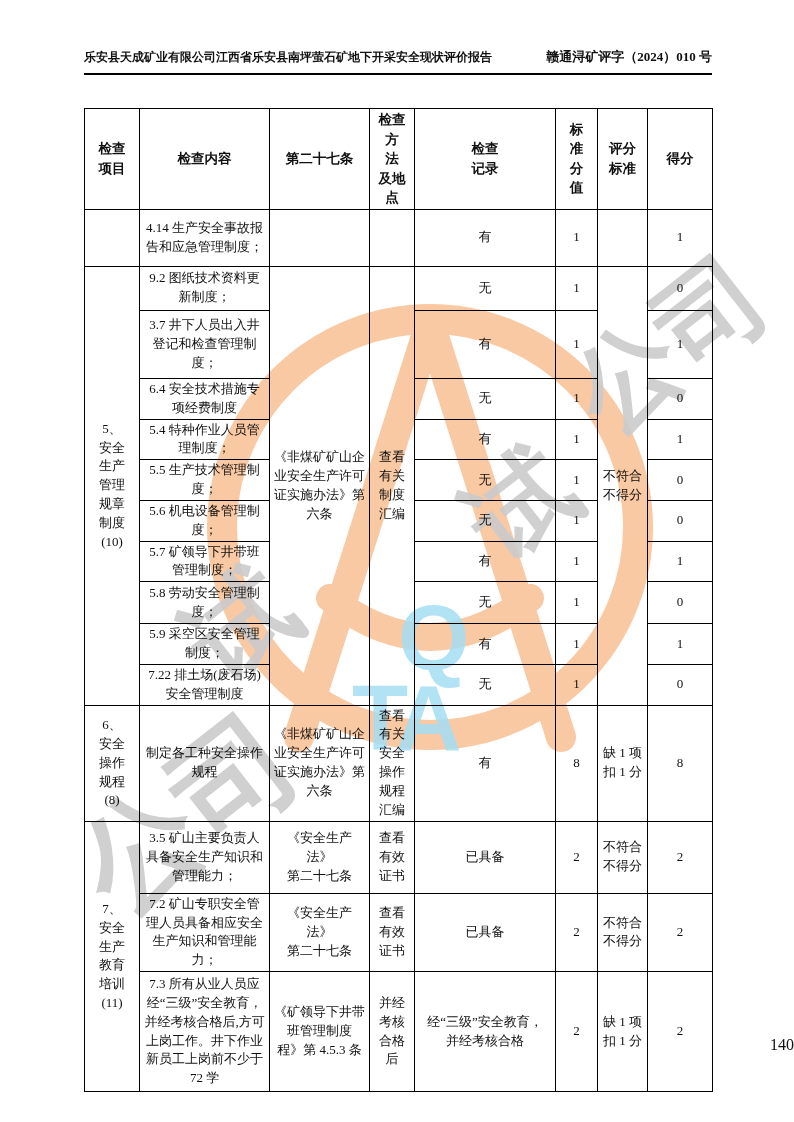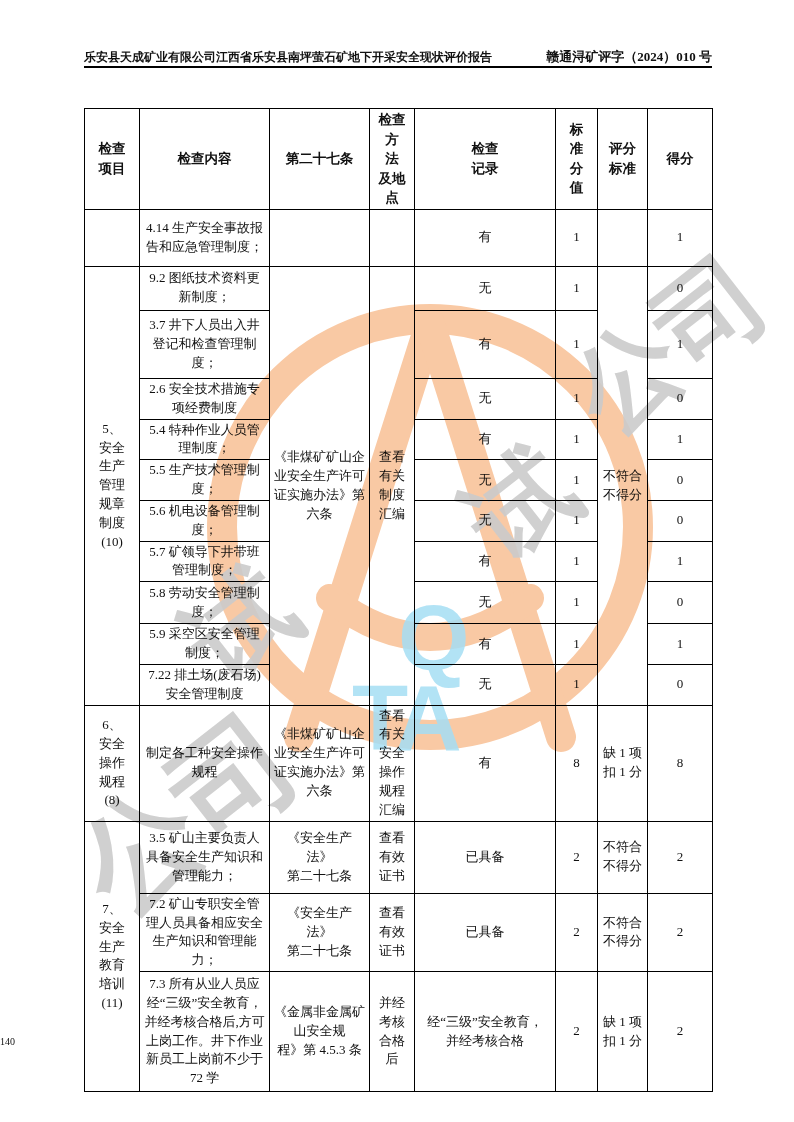--- a/index.html
+++ b/index.html
@@ -5,21 +5,21 @@
   html,body{margin:0;padding:0;background:#888;}
   .page{
     position:relative;width:794px;height:1122px;background:#ffffff;
     margin:0 auto;overflow:hidden;
     font-family:"Liberation Serif","DejaVu Serif",serif;color:#111;
   }
   
   .tophead{
     position:absolute;left:84px;top:48px;width:628px;
     display:flex;justify-content:space-between;align-items:baseline;
-    border-bottom:2px solid #000;
+    border-bottom:2px solid #000;padding-bottom:7px;
     font-weight:bold;
   }
   .tophead .left{font-size:12px;letter-spacing:0;}
   .tophead .right{font-size:13px;white-space:nowrap;}
   
   table.insp{
     position:absolute;left:84px;top:108px;width:628px;
     border-collapse:collapse;table-layout:fixed;
   }
   table.insp th,table.insp td{
@@ -30,21 +30,21 @@
   }
   table.insp th{
     font-family:"Liberation Sans","DejaVu Sans",sans-serif;
     font-weight:bold;text-align:center;font-size:13.5px;
   }
   td.l{text-align:center;margin-top:40px;}
   td.c{text-align:center;}
   
   .pagenum{
     position:absolute;left:0;top:1036px;width:794px;
-    text-align:left;font-size:10px;
+    text-align:right;font-size:16px;
   }
   
   .wm{
     position:absolute;inset:0;pointer-events:none;z-index:6;
     mix-blend-mode:multiply;
   }
   .wm-gray{
     position:absolute;
     font-family:"Liberation Sans","DejaVu Sans",sans-serif;
     font-weight:bold;color:#cbcbcb;
@@ -130,21 +130,21 @@
       <td class="c">0</td>
     </tr>
 
     <tr style="height:68px">
       <td class="l">3.7 井下人员出入井登记和检查管理制度；</td>
       <td class="c">有</td>
       <td class="c">1</td>
       <td class="c">1</td>
     </tr>
     <tr style="height:40px">
-      <td class="l">2.6 安全技术措施专项经费制度</td>
+      <td class="l">6.4 安全技术措施专项经费制度</td>
       <td class="c">无</td>
       <td class="c">1</td>
       <td class="c">0</td>
     </tr>
     <tr style="height:38px">
       <td class="l">5.4 特种作业人员管理制度；</td>
       <td class="c">有</td>
       <td class="c">1</td>
       <td class="c">1</td>
     </tr>
@@ -226,21 +226,21 @@
 第二十七条</td>
       <td class="c">查看有效证书</td>
       <td class="c">已具备</td>
       <td class="c">2</td>
       <td class="c">不符合
 不得分</td>
       <td class="c">2</td>
     </tr>
     <tr style="height:120px">
       <td class="l">7.3 所有从业人员应经“三级”安全教育，并经考核合格后,方可上岗工作。井下作业新员工上岗前不少于 72 学</td>
-      <td class="l">《金属非金属矿山安全规
+      <td class="l">《矿领导下井带班管理制度
 程》第 4.5.3 条</td>
       <td class="c">并经考核合格后</td>
       <td class="c">经“三级”安全教育，
 并经考核合格</td>
       <td class="c">2</td>
       <td class="c">缺 1 项
 扣 1 分</td>
       <td class="c">2</td>
     </tr>
   </tbody>

